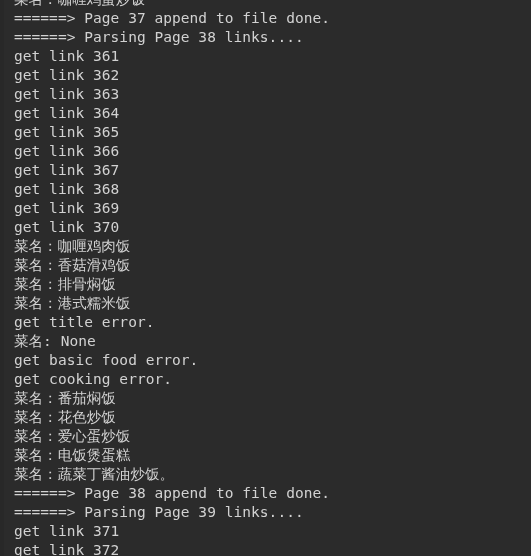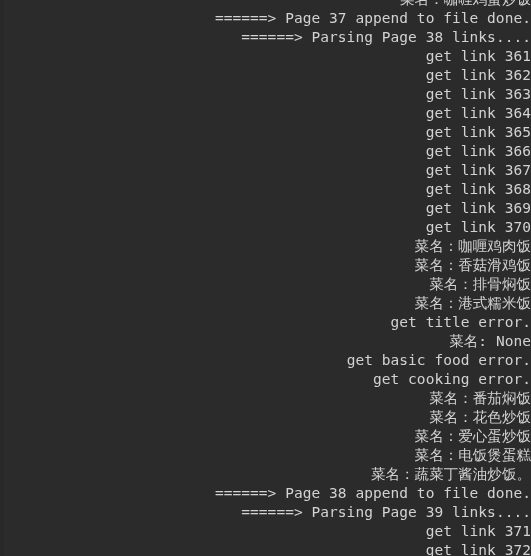--- a/index.html
+++ b/index.html
@@ -37,21 +37,20 @@
     font-size: 14.5px;
     line-height: 19px;
     color: #d2d2d2;
     white-space: pre;
   }
   .line {
     height: 19px;
     padding-left: 14px;
     white-space: pre;
     letter-spacing: 0.05px;
-    text-align: right;
   }
 </style>
 </head>
 <body>
 
 <div id="console">
   <div id="gutter"></div>
   <div id="lines"><div class="line">菜名：咖喱鸡蛋炒饭</div><div class="line">======&gt; Page 37 append to file done.</div><div class="line">======&gt; Parsing Page 38 links....</div><div class="line">get link 361</div><div class="line">get link 362</div><div class="line">get link 363</div><div class="line">get link 364</div><div class="line">get link 365</div><div class="line">get link 366</div><div class="line">get link 367</div><div class="line">get link 368</div><div class="line">get link 369</div><div class="line">get link 370</div><div class="line">菜名：咖喱鸡肉饭</div><div class="line">菜名：香菇滑鸡饭</div><div class="line">菜名：排骨焖饭</div><div class="line">菜名：港式糯米饭</div><div class="line">get title error.</div><div class="line">菜名: None</div><div class="line">get basic food error.</div><div class="line">get cooking error.</div><div class="line">菜名：番茄焖饭</div><div class="line">菜名：花色炒饭</div><div class="line">菜名：爱心蛋炒饭</div><div class="line">菜名：电饭煲蛋糕</div><div class="line">菜名：蔬菜丁酱油炒饭。</div><div class="line">======&gt; Page 38 append to file done.</div><div class="line">======&gt; Parsing Page 39 links....</div><div class="line">get link 371</div><div class="line">get link 372</div></div>
 </div>
 

